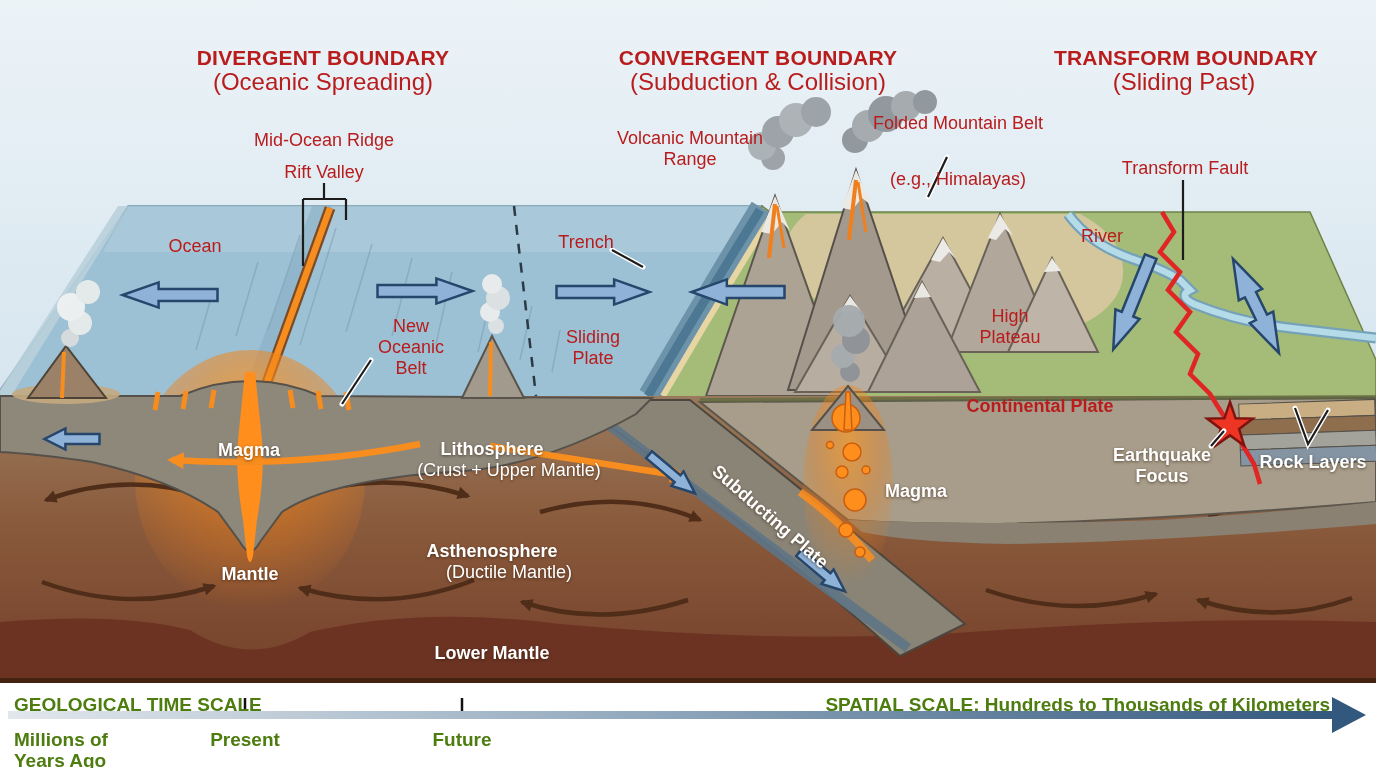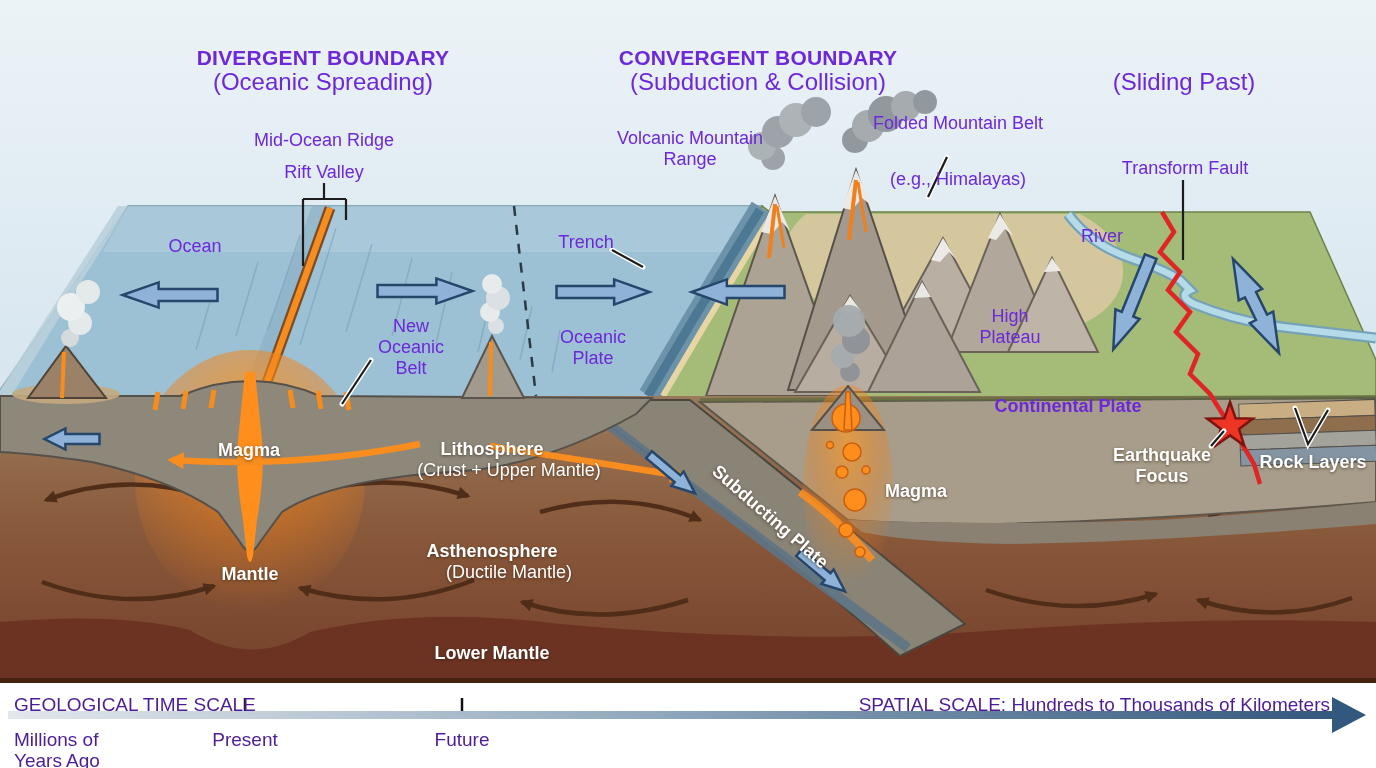--- a/index.html
+++ b/index.html
@@ -1,29 +1,29 @@
 <!DOCTYPE html>
 <html><head>
 <meta charset="utf-8">
 <style>
   html,body{margin:0;padding:0;background:#fff;}
   #stage{position:relative;width:1376px;height:768px;overflow:hidden;background:#fff;
          font-family:"Liberation Sans",sans-serif;}
   #scene{position:absolute;left:0;top:0;}
-  .lbl{position:absolute;transform:translate(-50%,-50%);text-align:center;color:#6d28d9;
+  .lbl{position:absolute;transform:translate(-50%,-50%);text-align:center;color:#b91c1c;
        font-size:18px;line-height:21px;white-space:nowrap;z-index:5;}
   .wrap{white-space:normal;}
   .hdr{font-size:21px;font-weight:bold;letter-spacing:.2px;}
   .hsub{font-size:24px;}
   .white{color:#ffffff;font-weight:bold;text-shadow:0 1px 3px rgba(45,25,8,.6);}
   .reg{font-weight:normal;display:block;margin-left:34px;}
   .blk{display:block;margin-top:35px;}
-  .bold-blk{font-weight:bold;margin-left:28px;}
+  .bold-blk{font-weight:bold;}
   .rot{transform:translate(-50%,-50%) rotate(41deg);}
-  .foot{font-size:19px;color:#4c1d95;}
+  .foot{font-size:19px;color:#4d7c0f;font-weight:bold;}
   .foot-left{transform:translate(0,0);text-align:left;}
   .foot-right{transform:translate(-100%,0);text-align:right;}
   .foot-center{transform:translate(-50%,0);}
 </style>
 </head>
 <body>
 
 <div id="stage">
 
 <svg id="scene" width="1376" height="768" viewBox="0 0 1376 768">
@@ -245,34 +245,35 @@
   <polygon points="1332,697 1366,715 1332,733" fill="#33587e"></polygon>
   <path d="M245,698 L245,711" stroke="#111" stroke-width="2.5"></path>
   <path d="M462,698 L462,711" stroke="#111" stroke-width="2.5"></path>
 </g>
 </svg>
 
 <div class="lbl hdr" style="left:323px;top:57px">DIVERGENT BOUNDARY</div>
 <div class="lbl hsub" style="left:323px;top:81px">(Oceanic Spreading)</div>
 <div class="lbl hdr" style="left:758px;top:57px">CONVERGENT BOUNDARY</div>
 <div class="lbl hsub" style="left:758px;top:81px">(Subduction &amp; Collision)</div>
+<div class="lbl hdr" style="left:1186px;top:57px">TRANSFORM BOUNDARY</div>
 <div class="lbl hsub" style="left:1184px;top:81px">(Sliding Past)</div>
 
 <div class="lbl" style="left:324px;top:140px">Mid-Ocean Ridge</div>
 <div class="lbl" style="left:324px;top:172px">Rift Valley</div>
 <div class="lbl" style="left:195px;top:246px">Ocean</div>
 <div class="lbl wrap" style="left:690px;top:149px;width:148px">Volcanic Mountain Range</div>
 <div class="lbl" style="left:958px;top:134px">
   <span class="blk">Folded Mountain Belt</span>
   <span class="blk">(e.g., Himalayas)</span>
 </div>
 <div class="lbl" style="left:1185px;top:168px">Transform Fault</div>
 <div class="lbl" style="left:1102px;top:236px">River</div>
 <div class="lbl" style="left:586px;top:242px">Trench</div>
-<div class="lbl wrap" style="left:593px;top:348px;width:88px">Oceanic Plate</div>
+<div class="lbl wrap" style="left:593px;top:348px;width:88px">Sliding Plate</div>
 <div class="lbl wrap" style="left:411px;top:347px;width:78px">New Oceanic Belt</div>
 <div class="lbl wrap" style="left:1010px;top:327px;width:88px">High Plateau</div>
 <div class="lbl bold-blk" style="left:1040px;top:406px;font-weight:bold">Continental Plate</div>
 
 <div class="lbl white" style="left:249px;top:450px">Magma</div>
 <div class="lbl white" style="left:492px;top:442px">
   <span class="blk">Lithosphere</span>
   <span class="reg">(Crust + Upper Mantle)</span>
 </div>
 <div class="lbl white" style="left:492px;top:544px">

